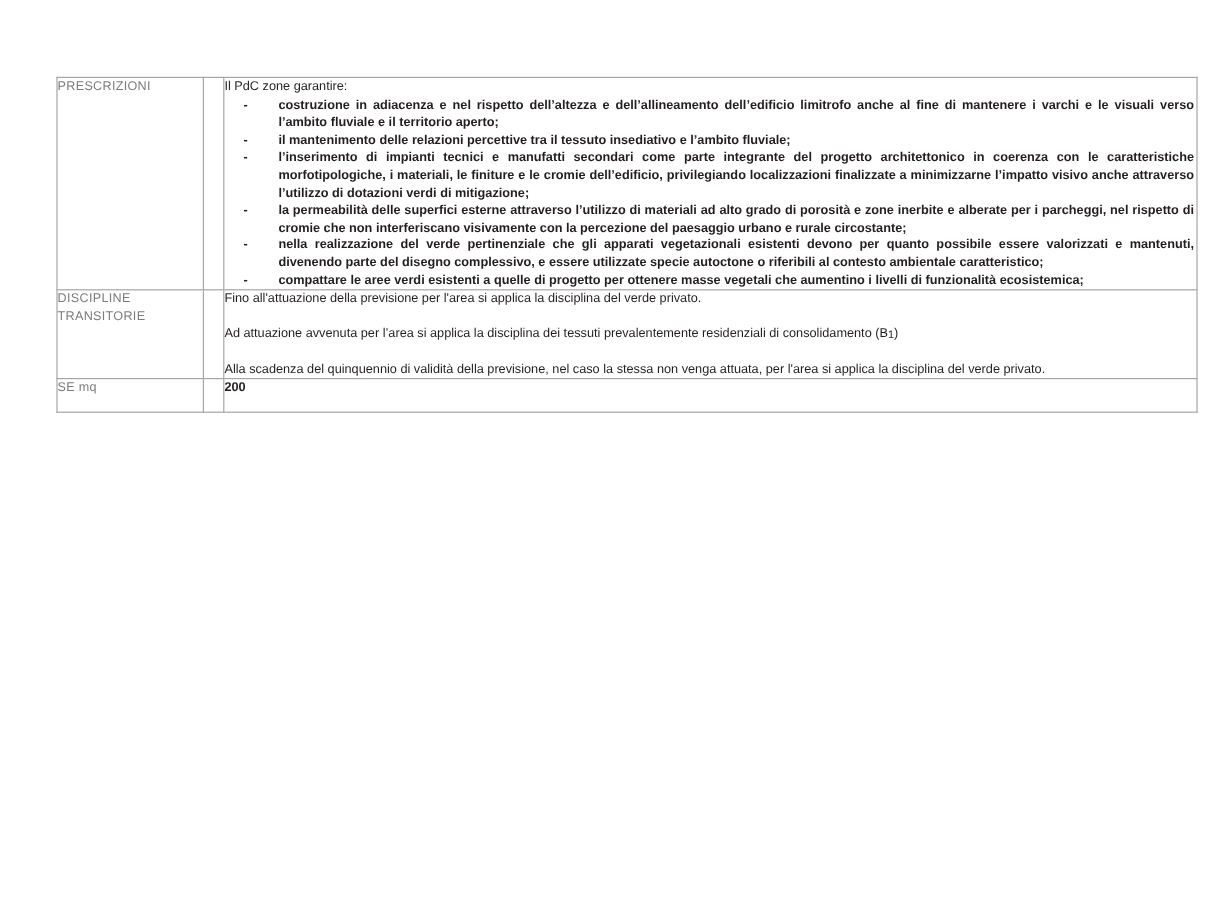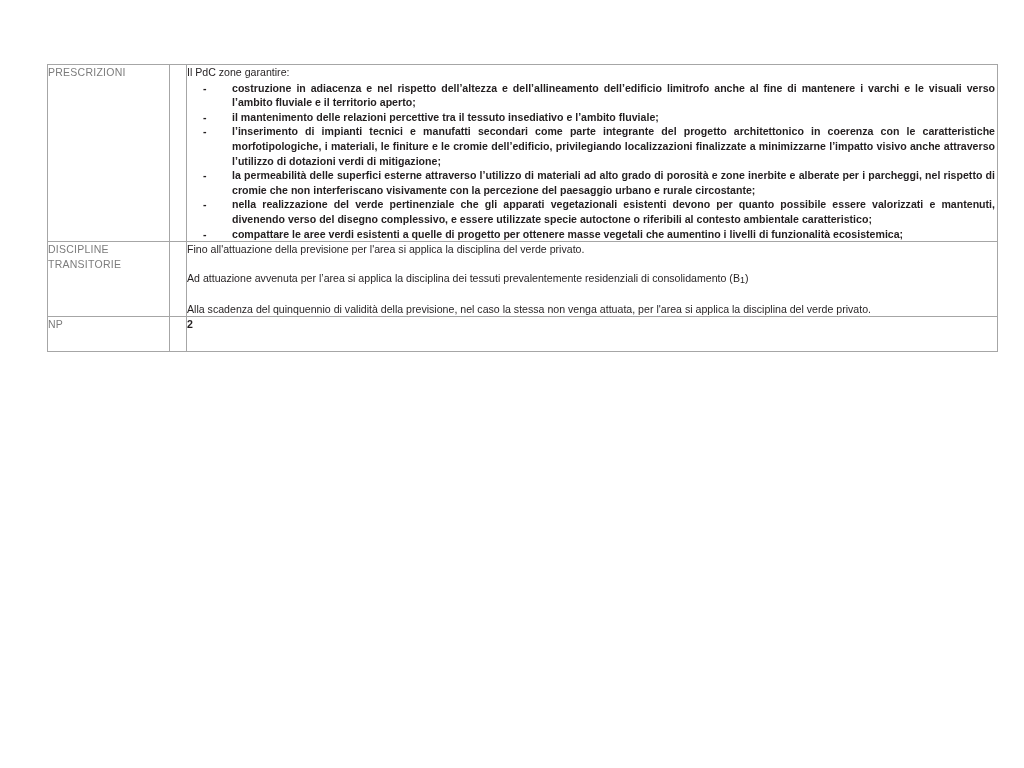--- a/index.html
+++ b/index.html
@@ -151,21 +151,21 @@
           <div class="label-text">PRESCRIZIONI</div>
         </td>
         <td class="cell-gap"></td>
         <td class="cell-body">
           <p class="intro-line">Il PdC zone garantire:</p>
           <ul class="dash-list">
             <li>costruzione in adiacenza e nel rispetto dell’altezza e dell’allineamento dell’edificio limitrofo anche al fine di mantenere i varchi e le visuali verso l’ambito fluviale e il territorio aperto;</li>
             <li>il mantenimento delle relazioni percettive tra il tessuto insediativo e l’ambito fluviale;</li>
             <li>l’inserimento di impianti tecnici e manufatti secondari come parte integrante del progetto architettonico in coerenza con le caratteristiche morfotipologiche, i materiali, le finiture e le cromie dell’edificio, privilegiando localizzazioni finalizzate a minimizzarne l’impatto visivo anche attraverso l’utilizzo di dotazioni verdi di mitigazione;</li>
             <li>la permeabilità delle superfici esterne attraverso l’utilizzo di materiali ad alto grado di porosità e zone inerbite e alberate per i parcheggi, nel rispetto di cromie che non interferiscano visivamente con la percezione del paesaggio urbano e rurale circostante;</li>
-            <li>nella realizzazione del verde pertinenziale che gli apparati vegetazionali esistenti devono per quanto possibile essere valorizzati e mantenuti, divenendo verso del disegno complessivo, e essere utilizzate specie autoctone o riferibili al contesto ambientale caratteristico;</li>
+            <li>nella realizzazione del verde pertinenziale che gli apparati vegetazionali esistenti devono per quanto possibile essere valorizzati e mantenuti, divenendo parte del disegno complessivo, e essere utilizzate specie autoctone o riferibili al contesto ambientale caratteristico;</li>
             <li>compattare le aree verdi esistenti a quelle di progetto per ottenere masse vegetali che aumentino i livelli di funzionalità ecosistemica;</li>
           </ul>
         </td>
       </tr>
 
       <tr>
         <td class="cell-label">
           <div class="label-text">DISCIPLINE
 TRANSITORIE</div>
         </td>
@@ -173,27 +173,27 @@
         <td class="cell-body cell-body-trans">
           <p class="para">Fino all'attuazione della previsione per l'area si applica la disciplina del verde privato.</p>
           <div class="para-spacer"></div>
           <p class="para"><span>Ad attuazione avvenuta per l’area si applica la disciplina dei tessuti  prevalentemente residenziali di consolidamento (B</span><span class="sub-one">1</span><span>)</span></p>
           <div class="para-spacer"></div>
           <p class="para">Alla scadenza del quinquennio di validità della previsione, nel caso la stessa non venga attuata, per l'area si applica la disciplina del verde privato.</p>
         </td>
       </tr>
 
 
-
-      <tr class="row-np">
+      <tr class="row-se">
         <td class="cell-label-small">
-          <div class="label-text">NP</div>
+          <div class="label-text">SE mq</div>
         </td>
         <td class="cell-gap"></td>
-        <td class="cell-value">2</td>
+        <td class="cell-value">200</td>
       </tr>
+
 
     </tbody>
   </table>
 
   <div class="page-number">213</div>
 
 </div>
 
 </body></html>

